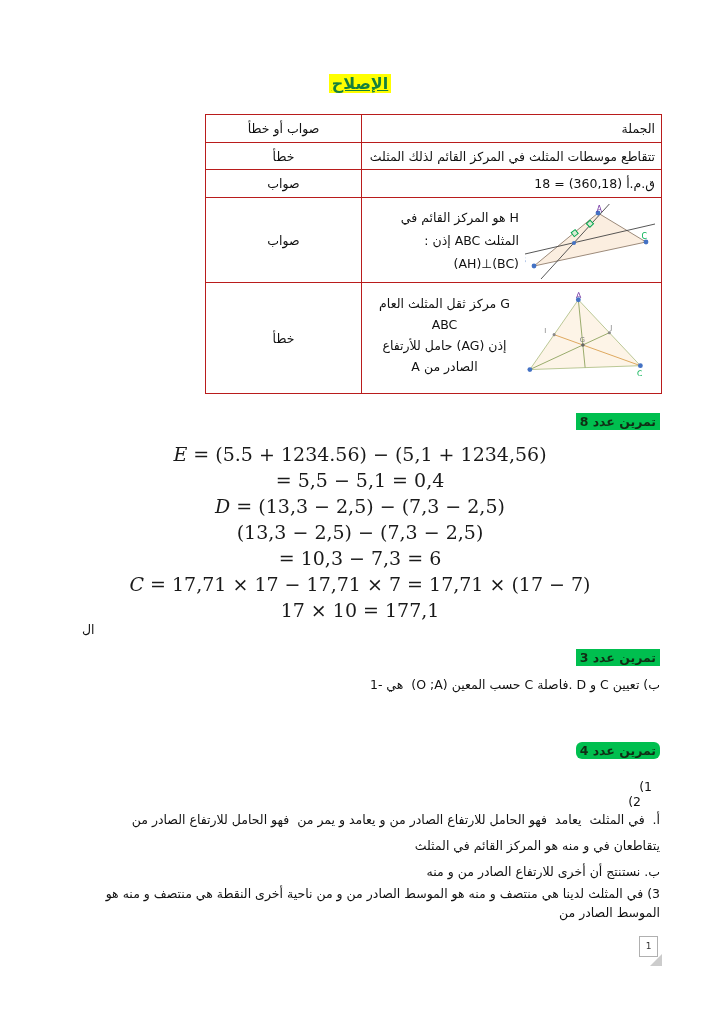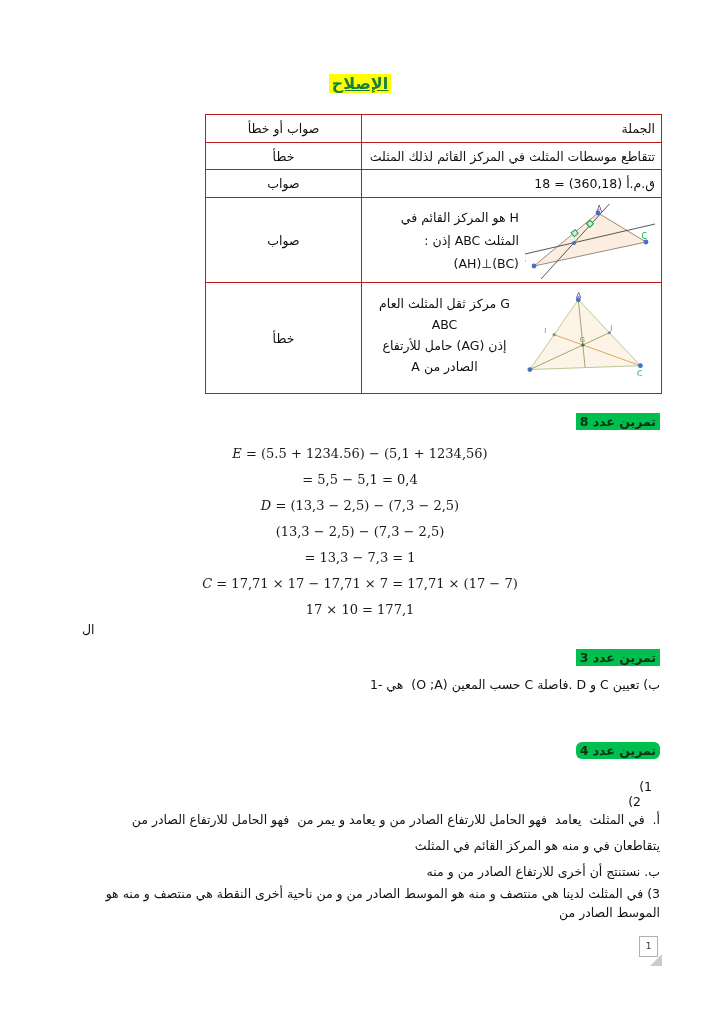--- a/index.html
+++ b/index.html
@@ -16,21 +16,21 @@
   .ltr{direction:ltr;unicode-bidi:isolate;}
   .rowflex{display:flex;direction:rtl;align-items:flex-start;}
   .rowflex svg{flex:0 0 auto;margin:3px 0 0 2px;}
   .celltext{flex:1 1 auto;}
   .celltext.right{text-align:right;padding:5px 4px 0 4px;line-height:23px;}
   .celltext.center{text-align:center;padding:4px 2px 0 2px;line-height:21px;}
   svg text{font-size:8px;font-family:"DejaVu Sans",sans-serif;}
   .lA{fill:#7030a0;} .lB{fill:#4472c4;} .lC{fill:#00b050;} .lG{fill:#808080;font-size:7px;}
   .exhead{position:absolute;right:60px;background:#00bf4f;color:#102d15;font-size:12.5px;font-weight:bold;padding:1px 4px;}
   .ex2h{top:413px;} .ex3h{top:649px;} .ex4h{top:742px;border-radius:6px;}
-  .equations{position:absolute;top:441px;left:60px;right:60px;text-align:center;font-family:"DejaVu Serif",serif;font-size:13px;color:#1a1a1a;}
+  .equations{position:absolute;top:441px;left:60px;right:60px;text-align:center;font-family:"DejaVu Serif",serif;font-size:19px;color:#1a1a1a;}
   .eq{height:26px;line-height:26px;}
   .eq .var{font-style:italic;}
   .stray{position:absolute;left:82px;top:622px;font-size:12.5px;color:#111;}
   .ex3lines{position:absolute;top:676px;left:70px;right:60px;direction:rtl;text-align:right;font-size:12.5px;line-height:18px;color:#111;}
   .ex3lines div{margin-bottom:1px;}
   .x4{position:absolute;font-size:12.5px;color:#111;}
   .x4m1{top:779px;right:68px;direction:ltr;}
   .x4m2{top:794px;right:79px;direction:ltr;}
   .x4a{top:812px;left:70px;right:60px;direction:rtl;text-align:right;}
   .x4a2{top:838px;right:60px;direction:rtl;}
@@ -126,21 +126,21 @@
   </tbody>
     </table>
 
   <div class="exhead ex2h" dir="rtl">تمرين عدد 8</div>
 
   <div class="equations">
       <div class="eq"><span class="var">E</span><span> = (5.5 + 1234.56) − (5,1 + 1234,56)</span></div>
       <div class="eq"><span>= 5,5 − 5,1 = 0,4</span></div>
       <div class="eq"><span class="var">D</span><span> = (13,3 − 2,5) − (7,3 − 2,5)</span></div>
       <div class="eq"><span>(13,3 − 2,5) − (7,3 − 2,5)</span></div>
-      <div class="eq"><span>= 13,3 − 7,3 = 1</span></div>
+      <div class="eq"><span>= 10,3 − 7,3 = 6</span></div>
       <div class="eq"><span class="var">C</span><span> = 17,71 × 17 − 17,71 × 7 = 17,71 × (17 − 7)</span></div>
       <div class="eq"><span>17 × 10 = 177,1</span></div>
     </div>
 
   <div class="stray" dir="rtl">ال</div>
 
   <div class="exhead ex3h" dir="rtl">تمرين عدد 3</div>
   <div class="ex3lines">
     <div>ب) تعيين C و D .فاصلة C حسب المعين (O ;A) &nbsp;هي -1</div>
   </div>

